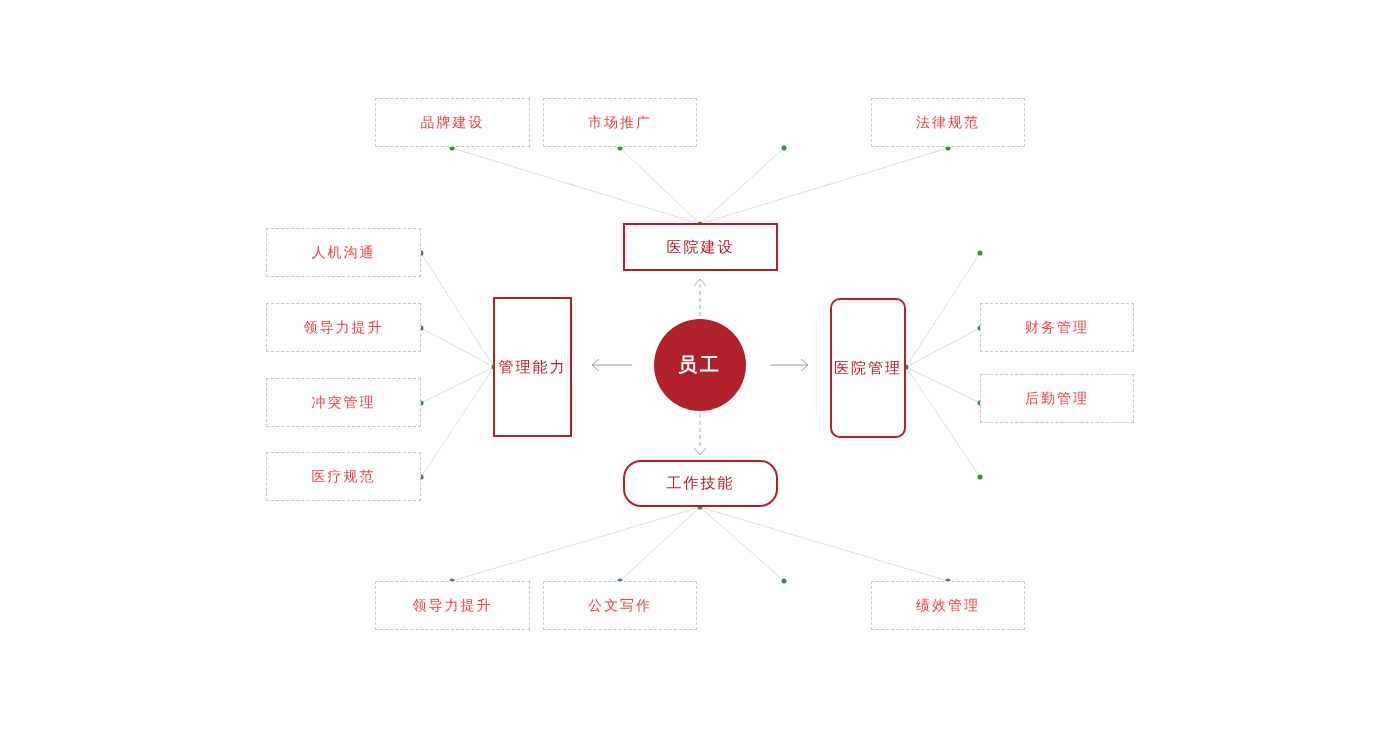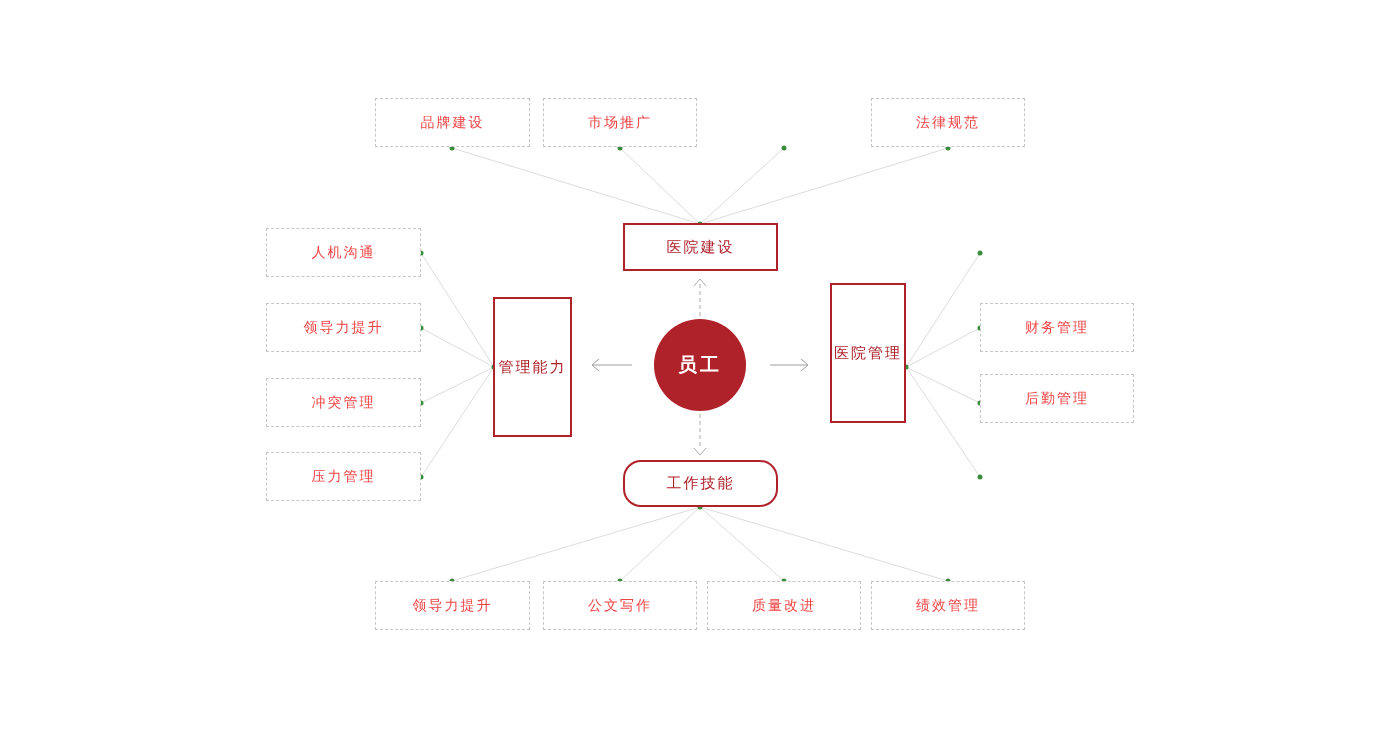--- a/index.html
+++ b/index.html
@@ -142,30 +142,29 @@
     </g>
   </svg>
 
   <div class="leaf" style="left:375px; top:98px; width:155px; height:49px;">品牌建设</div>
   <div class="leaf" style="left:543px; top:98px; width:154px; height:49px;font-family:Liberation Mono, monospace;">市场推广</div>
   <div class="leaf" style="left:871px; top:98px; width:154px; height:49px;">法律规范</div>
 
   <div class="leaf" style="left:266px; top:228px; width:155px; height:49px;">人机沟通</div>
   <div class="leaf" style="left:266px; top:303px; width:155px; height:49px;">领导力提升</div>
   <div class="leaf" style="left:266px; top:378px; width:155px; height:49px;">冲突管理</div>
-  <div class="leaf" style="left:266px; top:452px; width:155px; height:49px;">压力管理</div>
+  <div class="leaf" style="left:266px; top:452px; width:155px; height:49px;">医疗规范</div>
 
   <div class="leaf" style="left:980px; top:303px; width:154px; height:49px;">财务管理</div>
   <div class="leaf" style="left:980px; top:374px; width:154px; height:49px;">后勤管理</div>
 
   <div class="leaf" style="left:375px; top:581px; width:155px; height:49px;">领导力提升</div>
   <div class="leaf" style="left:543px; top:581px; width:154px; height:49px;">公文写作</div>
-  <div class="leaf" style="left:707px; top:581px; width:154px; height:49px;">质量改进</div>
   <div class="leaf" style="left:871px; top:581px; width:154px; height:49px;">绩效管理</div>
 
   <div class="hub" style="left:623px; top:223px; width:155px; height:48px;">医院建设</div>
   <div class="hub" style="left:493px; top:297px; width:79px; height:140px;">管理能力</div>
-  <div class="hub" style="left:830px; top:283px; width:76px; height:140px;">医院管理</div>
+  <div class="hub" style="left:830px; top:298px; width:76px; height:140px;border-radius:10px;">医院管理</div>
   <div class="hub" style="left:623px; top:460px; width:155px; height:47px;border-radius:18px;">工作技能</div>
 
   <div class="center-circle">员工</div>
 
 </div>
 
 </body></html>

